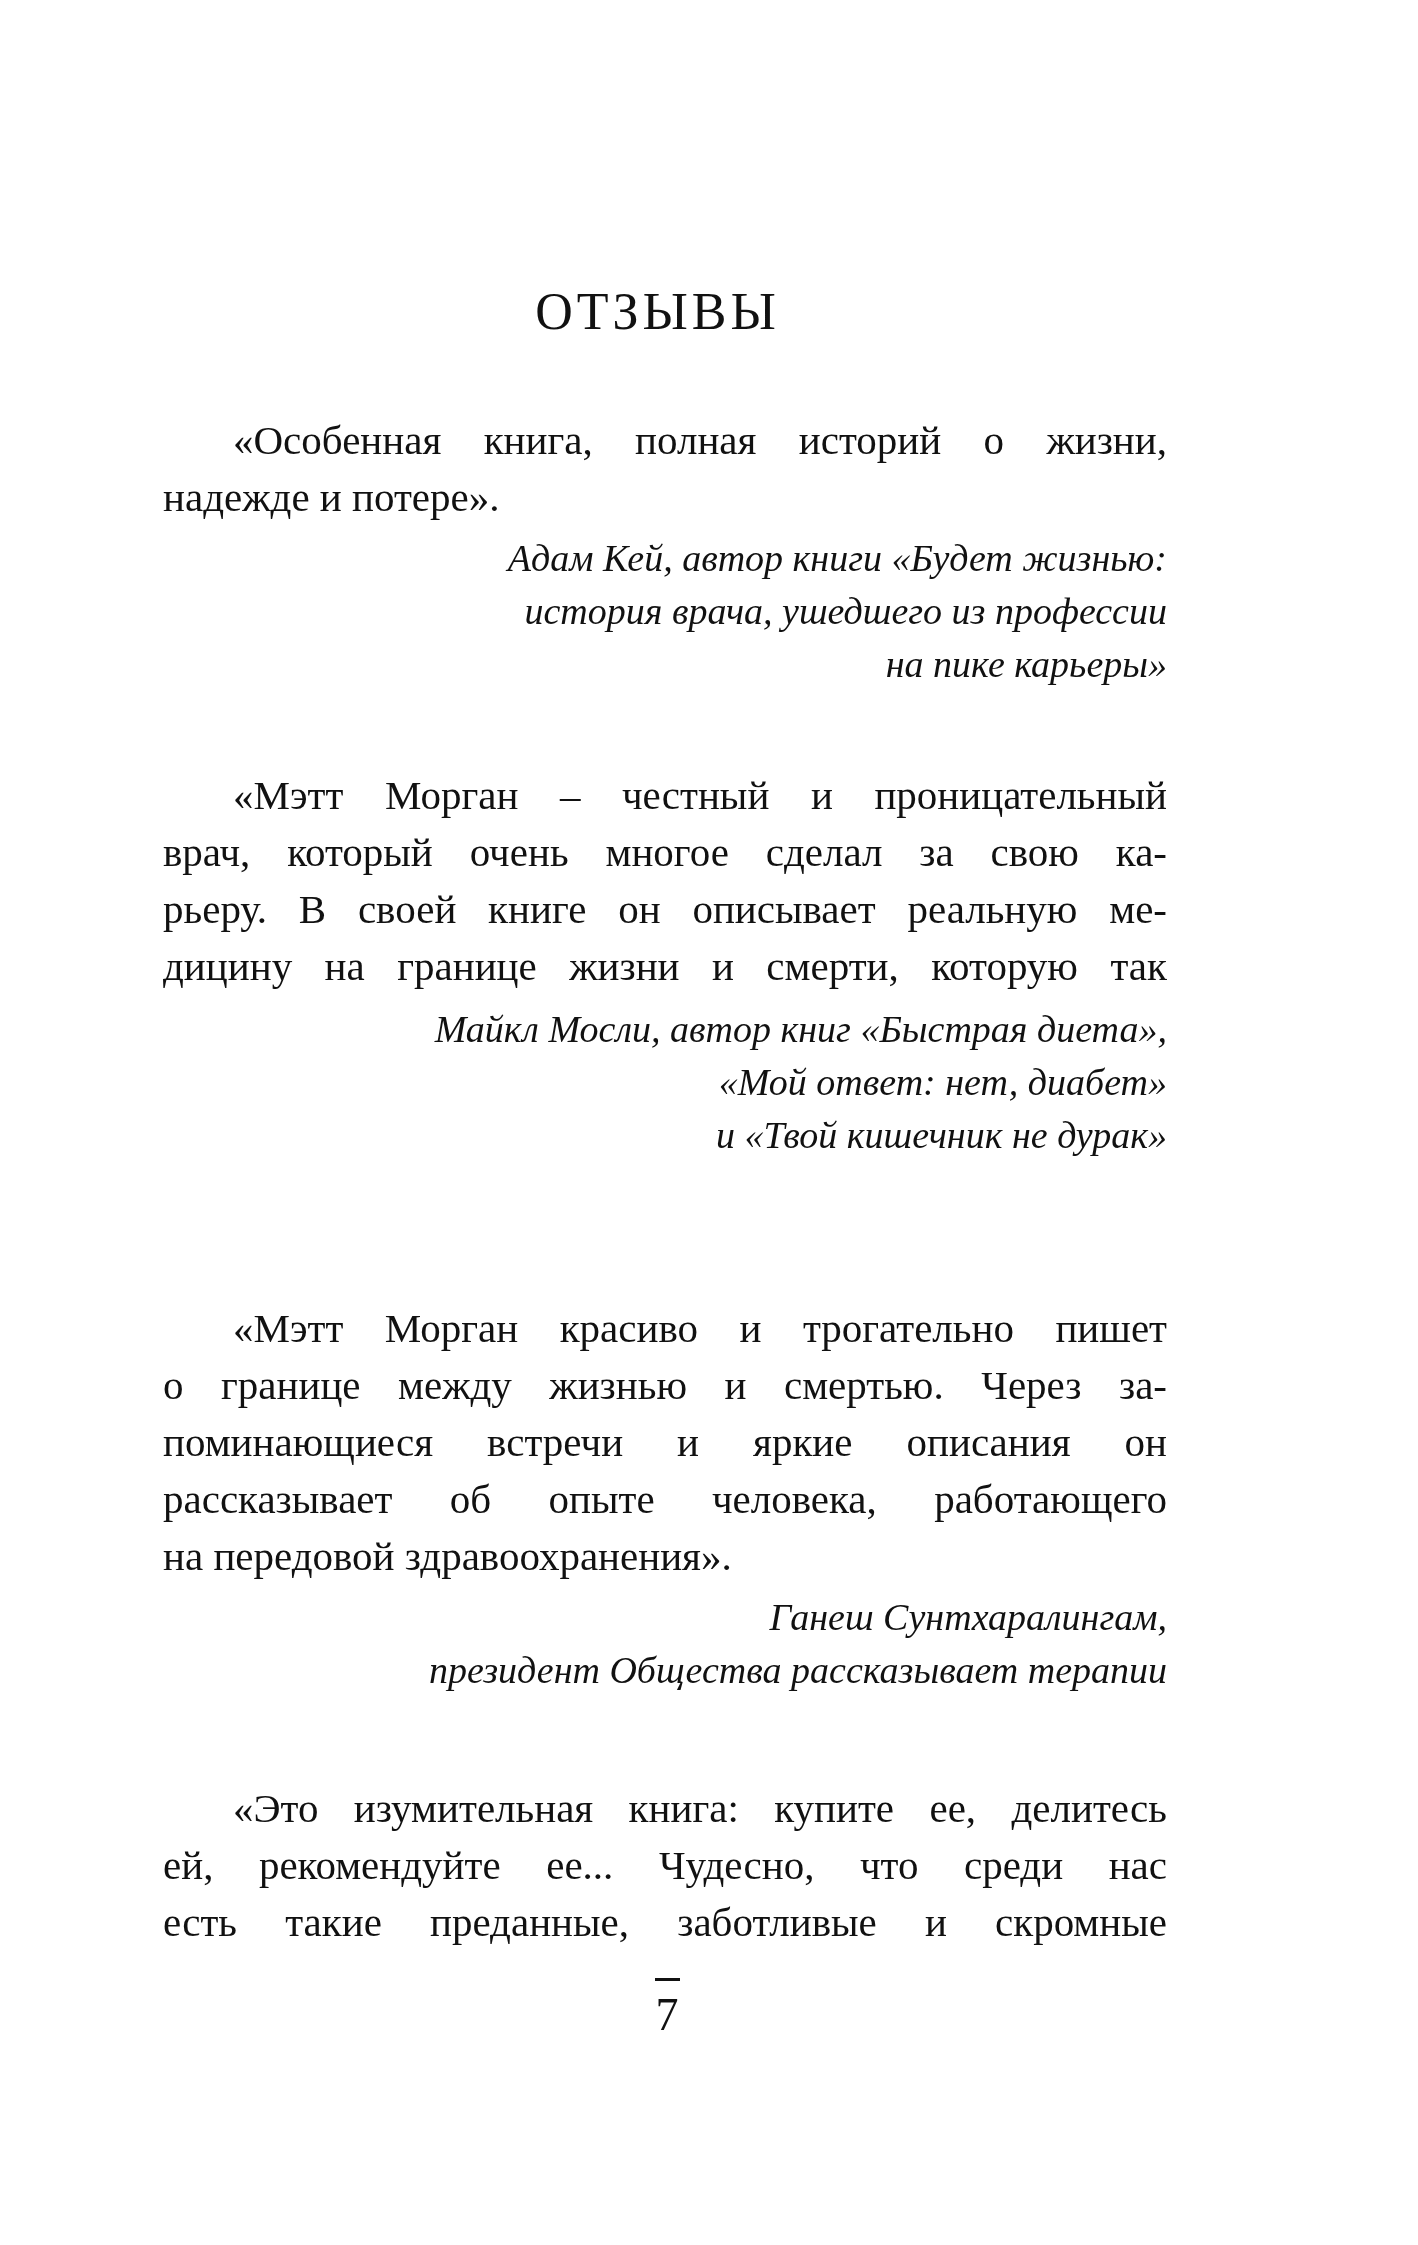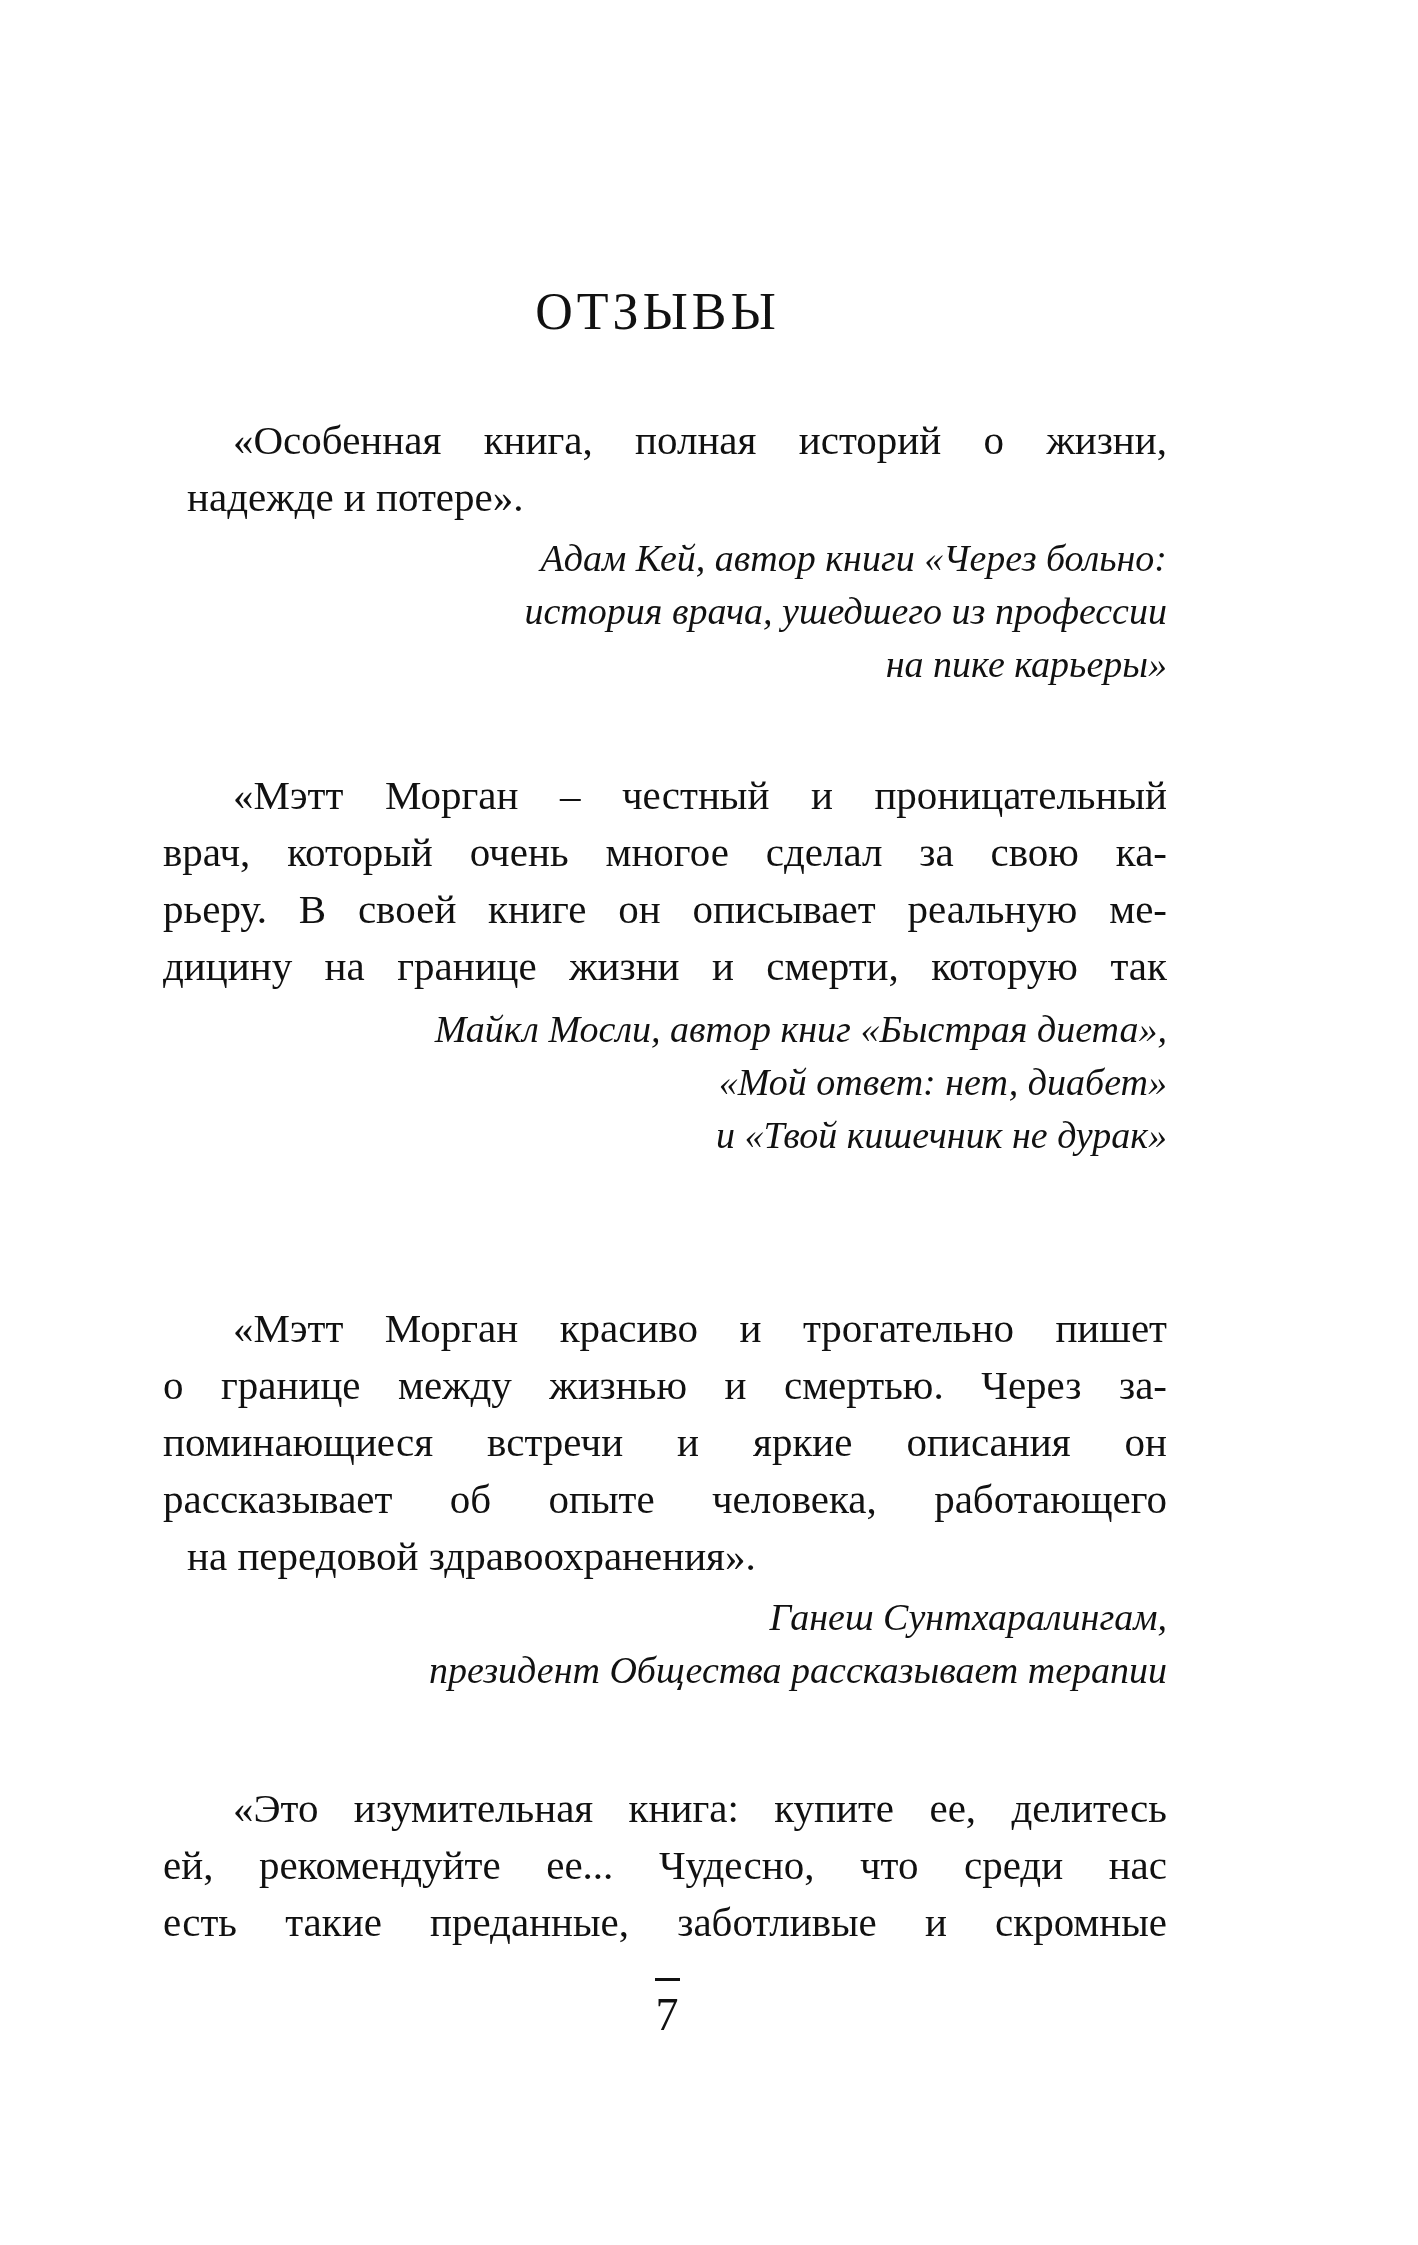--- a/index.html
+++ b/index.html
@@ -12,21 +12,21 @@
     text-align: center; font-size: 52px; letter-spacing: 4px; line-height: 60px;
   }
   .text-block {
     position: absolute; left: 163px; width: 1004px;
   }
   .para {
     font-size: 41px; line-height: 57px; text-align: justify;
     text-align-last: left; margin: 0;
   }
   .para .line { display: block; white-space: nowrap; text-align: justify; text-align-last: justify; }
-  .para .line.last { text-align-last: left; margin-left: 24px; }
+  .para .line.last { text-align-last: left; }
   .para .line.first { text-indent: 0; padding-left: 70px; }
   .attr {
     font-style: italic; font-size: 38px; line-height: 53px; text-align: right; margin: 0;
   }
   .attr .line { display: block; white-space: nowrap; }
   .page-num {
     position: absolute; left: 0; width: 1418px; top: 1978px; text-align: center;
   }
   .page-num .dash {
     display: block; width: 25px; height: 3px; background: #111; margin: 0 auto 0; position: relative; left: -42px;
@@ -41,21 +41,21 @@
 <div>
 
   <div class="page-title">ОТЗЫВЫ</div>
 
   <div class="text-block" style="top:412px;">
     <p class="para">
       <span class="line first">«Особенная книга, полная историй о жизни,</span>
       <span class="line last">надежде и потере».</span>
     </p>
     <p class="attr" style="margin-top:6px;">
-      <span class="line">Адам Кей, автор книги «Через больно:</span>
+      <span class="line">Адам Кей, автор книги «Будет жизнью:</span>
       <span class="line">история врача, ушедшего из профессии</span>
       <span class="line">на пике карьеры»</span>
     </p>
   </div>
 
   <div class="text-block" style="top:767px;">
     <p class="para">
       <span class="line first">«Мэтт Морган – честный и проницательный</span>
       <span class="line">врач, который очень многое сделал за свою ка-</span>
       <span class="line">рьеру. В своей книге он описывает реальную ме-</span>

